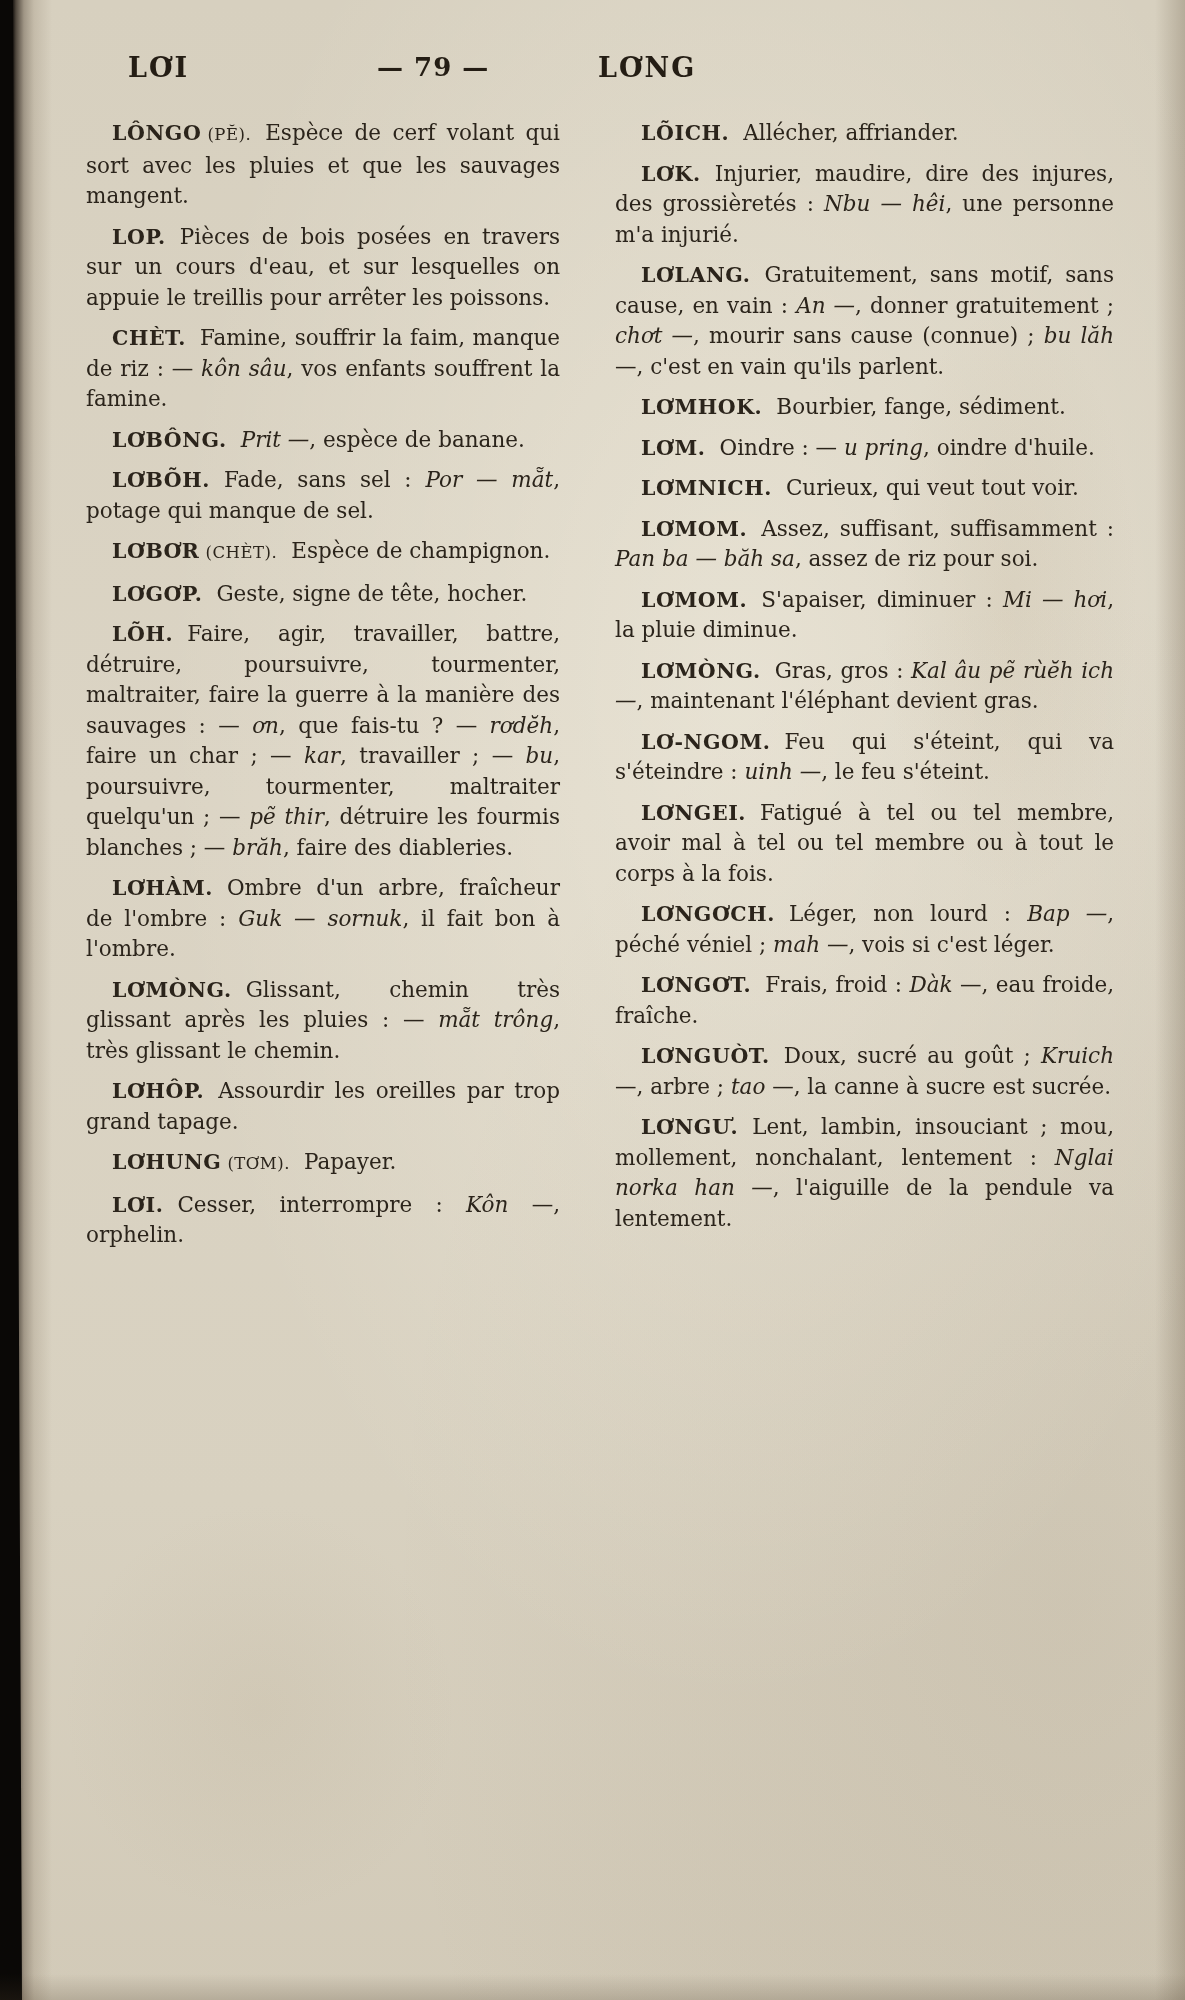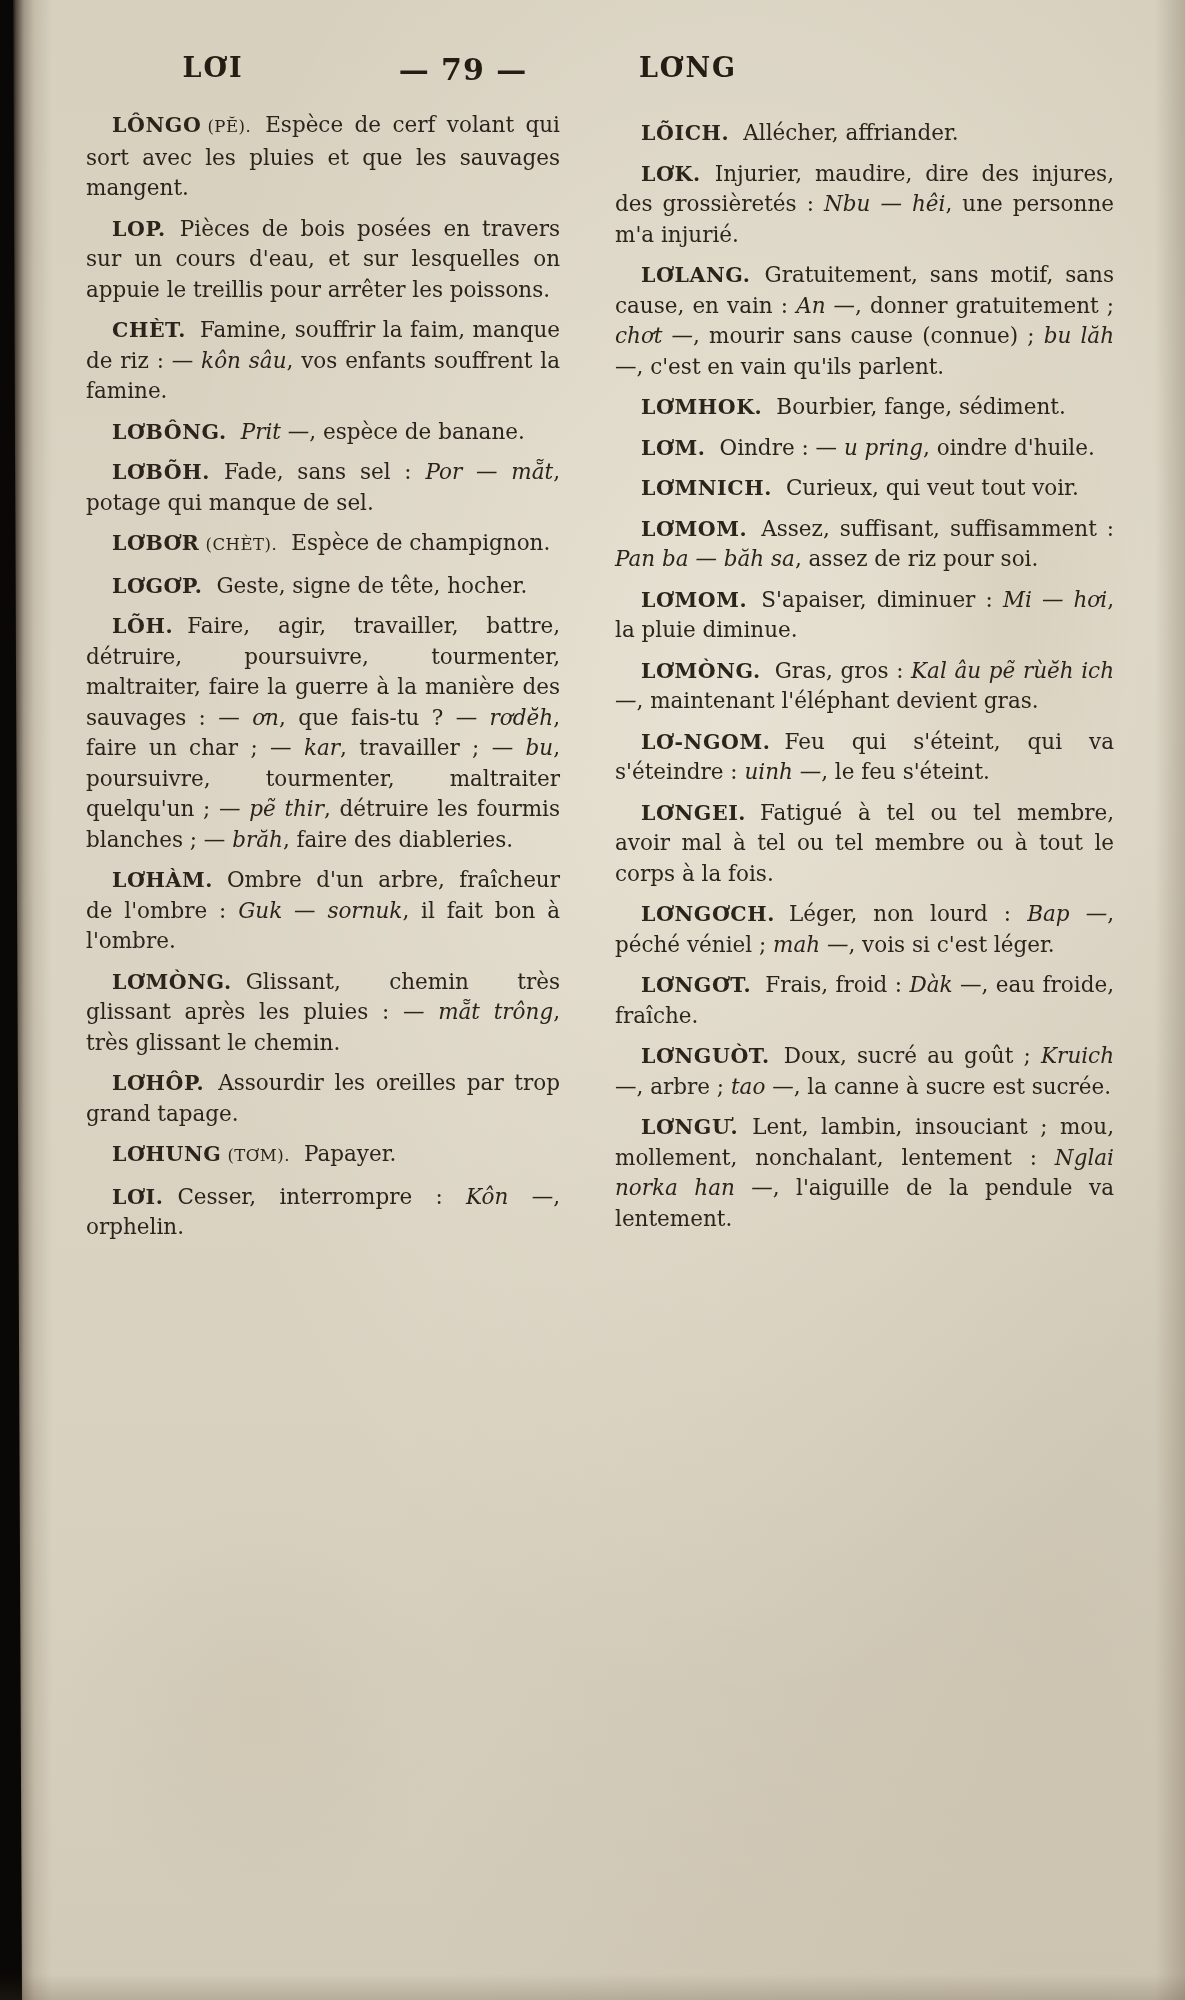--- a/index.html
+++ b/index.html
@@ -45,33 +45,33 @@
     position: absolute; left: 880px; top: 300px; width: 260px; height: 600px;
     background: radial-gradient(ellipse at center, rgba(160,135,95,.10) 0%, rgba(160,135,95,0) 70%);
   }
   .stain-b {
     position: absolute; left: 60px; top: 1500px; width: 400px; height: 420px;
     background: radial-gradient(ellipse at center, rgba(150,130,95,.08) 0%, rgba(150,130,95,0) 70%);
   }
 
   .header { position: absolute; left: 0; top: 52px; width: 100%; height: 44px; }
   .running-head {
-    position: absolute; display: inline-block; text-align: center;
+    position: absolute; display: inline-block; text-align: left;
     font-weight: 700; font-size: 27px; letter-spacing: 2px; color: #241d14;
   }
   .rh-left  { left: 128px; width: 170px; }
   .rh-right { left: 598px; width: 180px; }
   .page-number {
-    position: absolute; left: 388px; width: 150px; text-align: center;
-    font-weight: 700; font-size: 30px; letter-spacing: 1px; color: #241d14;
+    position: absolute; left: 377px; width: 150px; 
+    font-weight: 700; font-size: 26px; letter-spacing: 1px; color: #241d14;
   }
 
   .content {
-    position: absolute; left: 86px; top: 110px; width: 1028px;
-    display: flex; align-items: center;
+    position: absolute; left: 86px; top: 118px; width: 1028px;
+    display: flex; align-items: flex-start;
   }
   .col { display: block; }
   .col-left  { width: 474px; }
   .col-right { flex: 1; }
   .divider {
     width: 1px; background: #473e30; margin: 2px 30px 6px 24px;
     box-shadow: 0 0 1px rgba(60,50,35,.6);
   }
 
   .entry {

